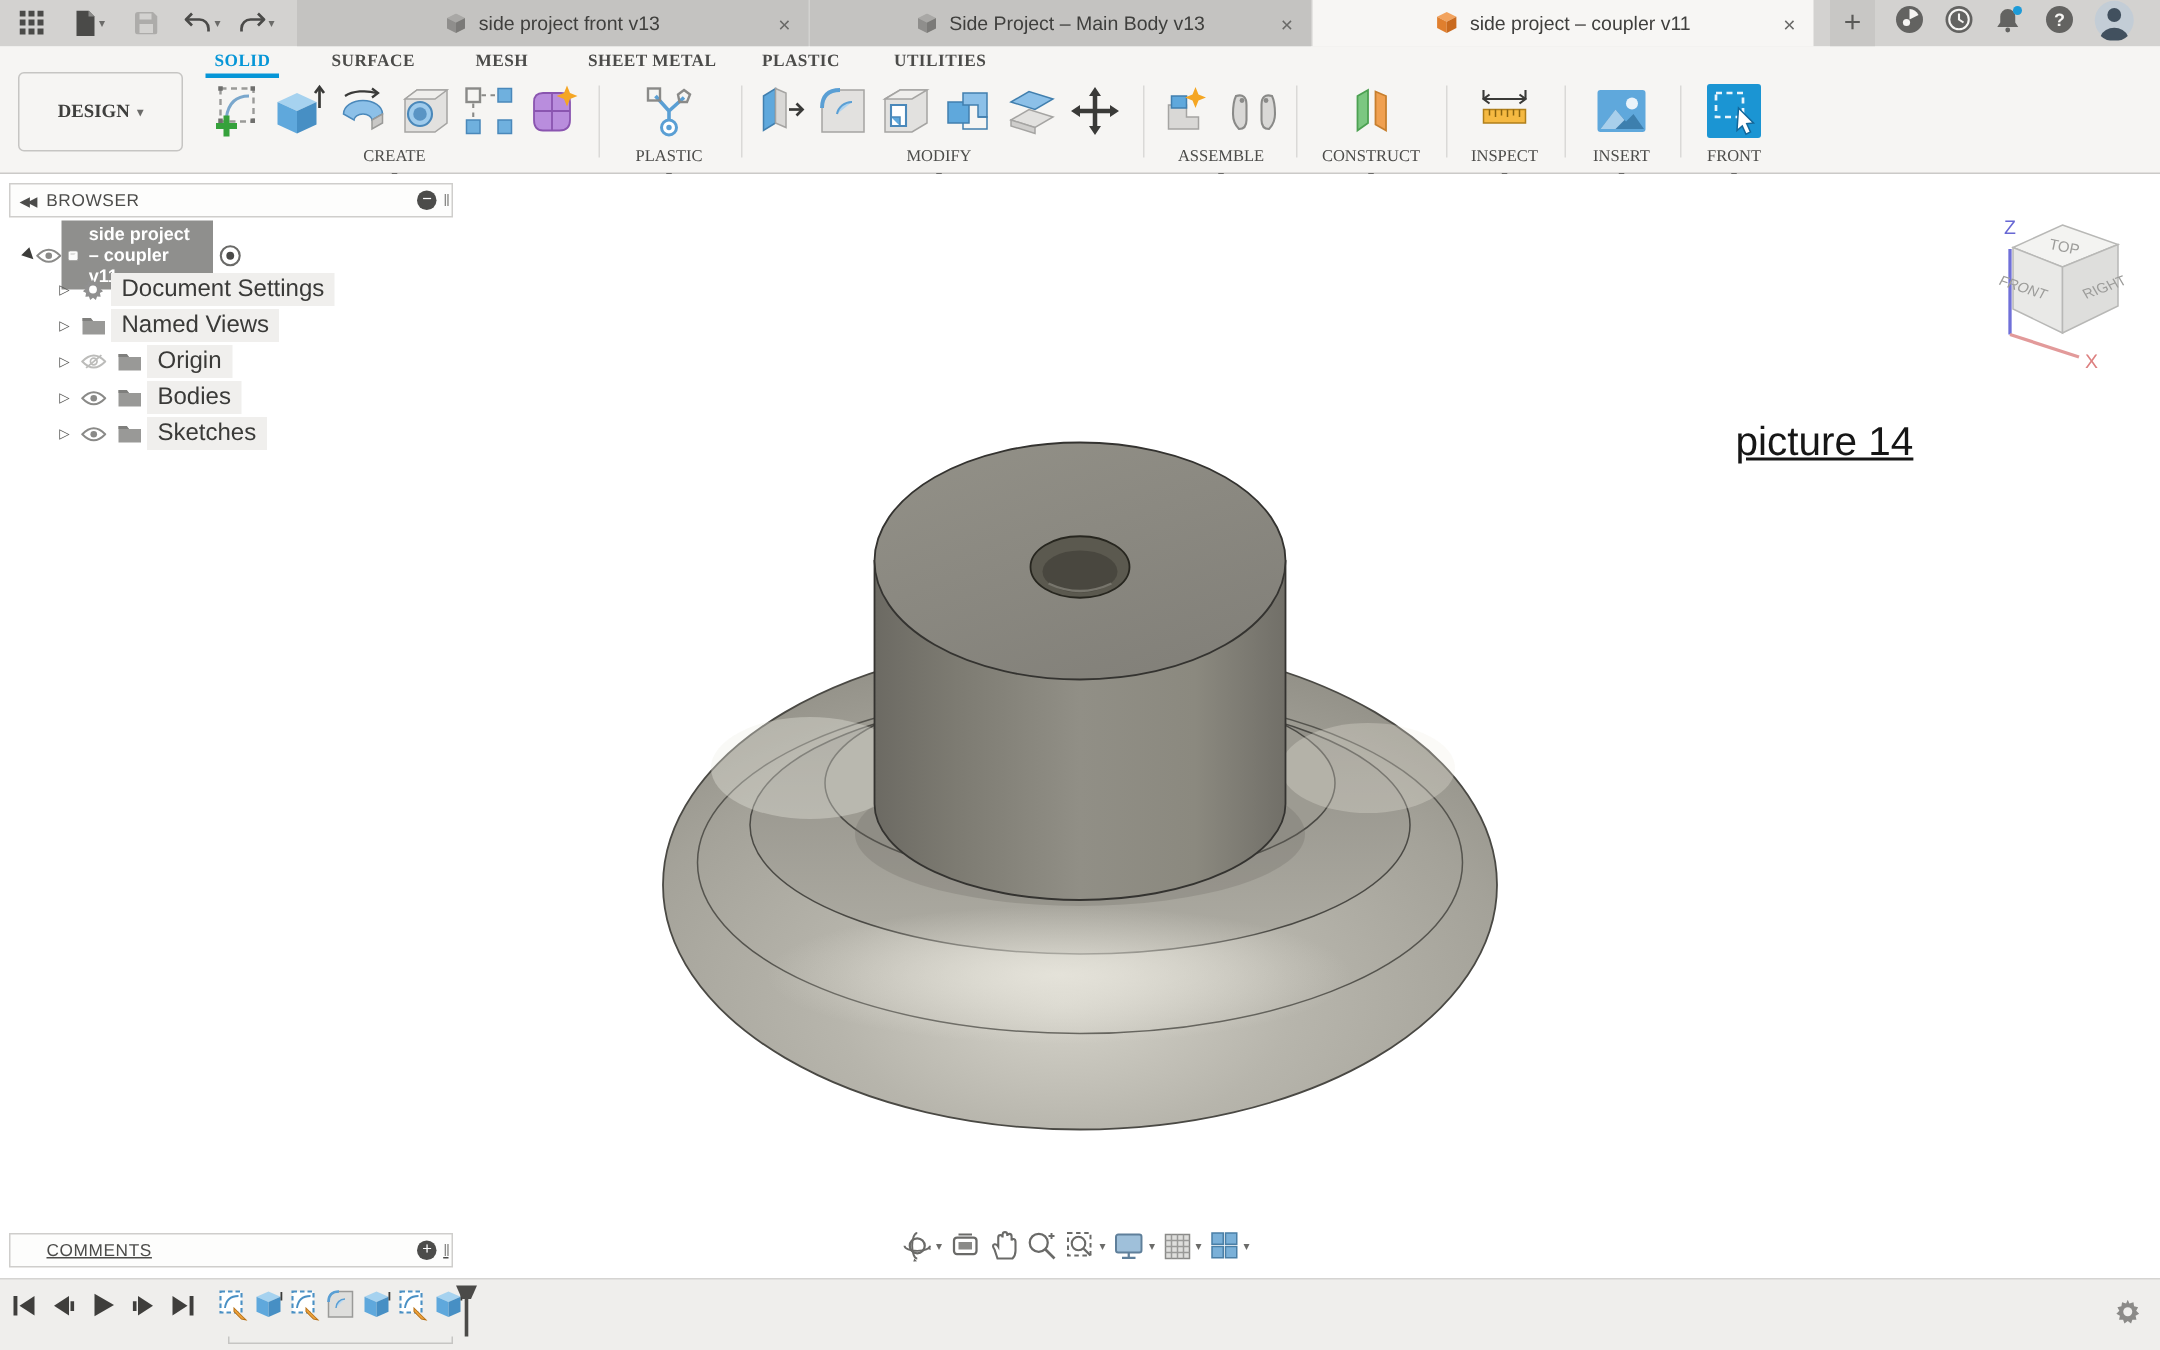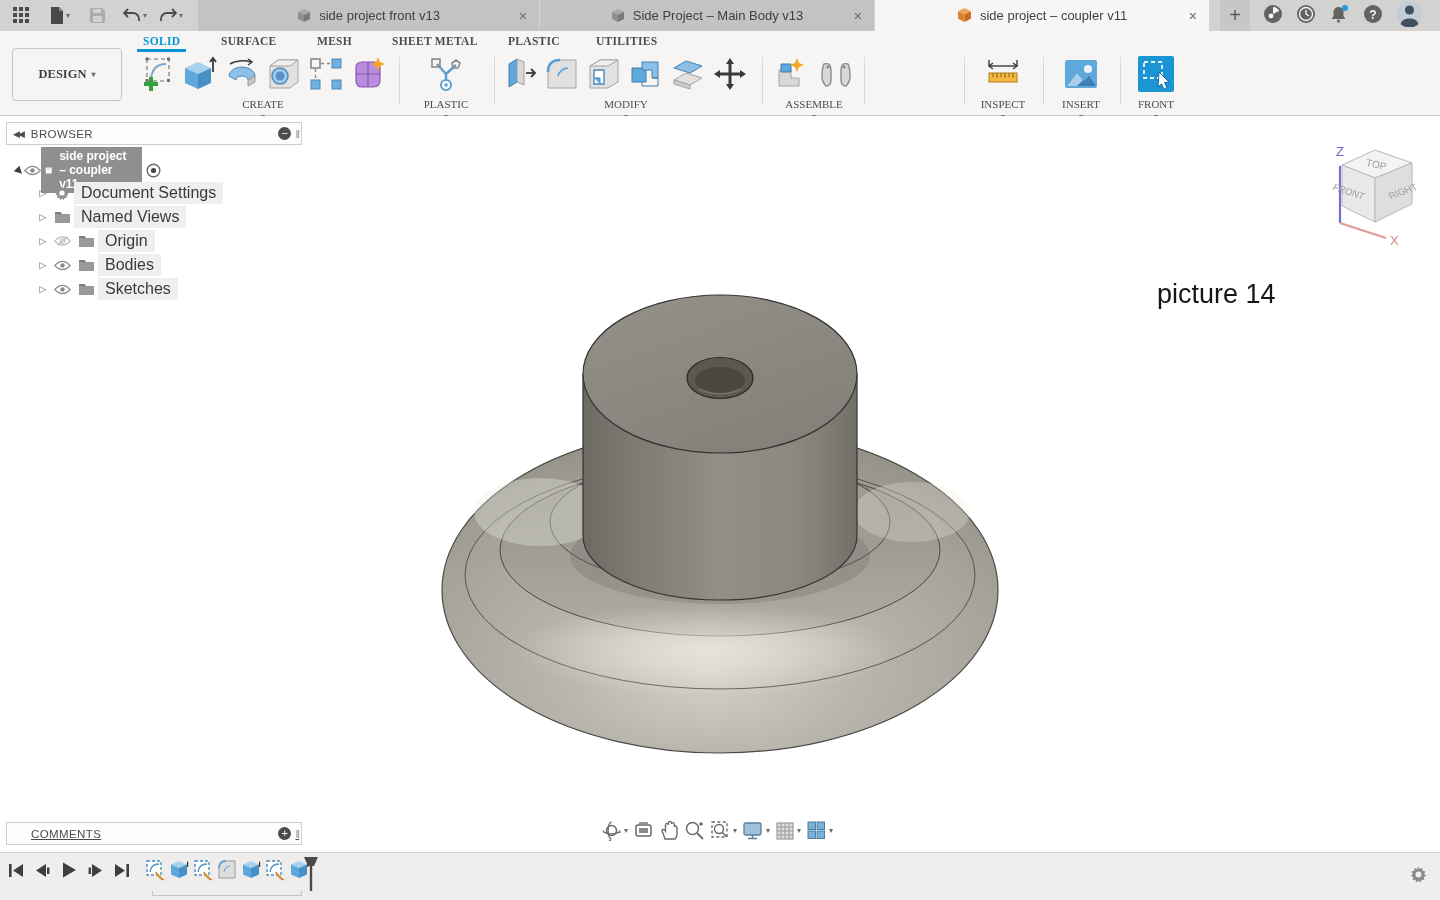--- a/index.html
+++ b/index.html
@@ -42,21 +42,21 @@
     justify-content:center; gap:5px; font-size:12.5px; font-weight:700; color:#3f3f3d; cursor:pointer; }
   .rgroup { position:absolute; top:22px; height:60px; text-align:center; }
   .rg-icons { display:flex; align-items:center; justify-content:center; gap:6px; height:42px; }
   .rg-label { margin-top:3px; font-size:11px; color:#4c4c4a; display:flex;
     align-items:center; justify-content:center; gap:3px; cursor:pointer;flex-direction:column; }
   .rsep { position:absolute; top:26px; width:1px; height:48px; background:#dad9d7; }
   .ric { display:block; cursor:pointer; }
 
   
   .canvas { position:absolute; left:0; top:116px; width:1440px; height:736px; background:#ffffff; }
-  .annotation { position:absolute; left:1157px; top:163px; font-size:27px; color:#161616; }
+  .annotation { position:absolute; left:1157px; top:163px; font-size:27px; color:#161616;text-decoration:underline; }
 
   
   .panelbar { position:absolute; height:23px; background:#fdfdfc; border:1px solid #cfcecc;
     display:flex; align-items:center; font-size:11.5px; color:#4c4c4a; letter-spacing:.4px; }
   .browser-bar { left:6px; top:6px; width:296px; }
   .comments-bar { left:6px; top:706px; width:296px;text-decoration:underline; }
   .panel-title { flex:1; }
   .chip-circle { width:13px; height:13px; border-radius:50%; background:#4c4c4a; color:#fff;
     font-size:11px; line-height:12px; text-align:center; margin-right:4px; cursor:pointer; }
   .grip { color:#8a8a88; font-size:11px; margin-right:2px; letter-spacing:-1px; }
@@ -347,20 +347,32 @@
       </svg>
     </div>
     <div class="rg-label">
       <span>ASSEMBLE</span>
         <span class="caret"></span>
     </div>
   </div>
 
   <span class="rsep" style="left:864px"></span>
 
+  <div class="rgroup" style="left:866px; width:96px">
+    <div class="rg-icons">
+      <svg class="ric" width="34" height="36" viewBox="0 0 34 36">
+        <path d="M8,8 L15,4 V26 L8,31 Z" fill="#7cc781" stroke="#4da152" stroke-width="1.2"></path>
+        <path d="M15,7 L15,4 L22,7 V30 L15,26 Z" fill="#f0a050" stroke="#c77f2e" stroke-width="1.2" transform="translate(5,1)"></path>
+      </svg>
+    </div>
+    <div class="rg-label">
+      <span>CONSTRUCT</span>
+        <span class="caret"></span>
+    </div>
+  </div>
 
   <span class="rsep" style="left:964px"></span>
 
   <div class="rgroup" style="left:966px; width:74px">
     <div class="rg-icons">
       <svg class="ric" width="36" height="34" viewBox="0 0 36 34">
         <path d="M4,9 h28" stroke="#3a3a38" stroke-width="1.4"></path>
         <path d="M8,6 L4,9 L8,12 M28,6 L32,9 L28,12" fill="none" stroke="#3a3a38" stroke-width="1.4"></path>
         <path d="M4,3 v6 M32,3 v6" stroke="#3a3a38" stroke-width="1.4"></path>
         <rect x="4" y="16" width="28" height="9" fill="#f5b942" stroke="#b07f1a" stroke-width="1"></rect>

